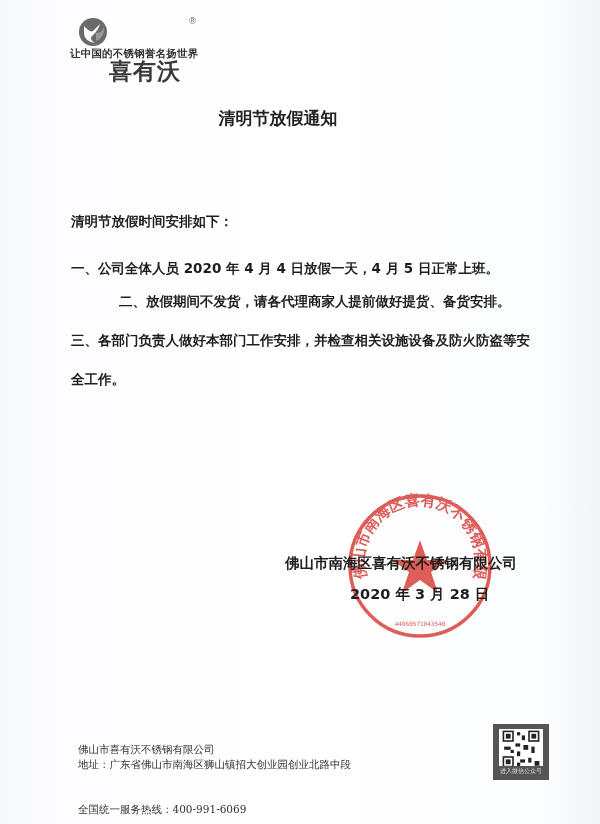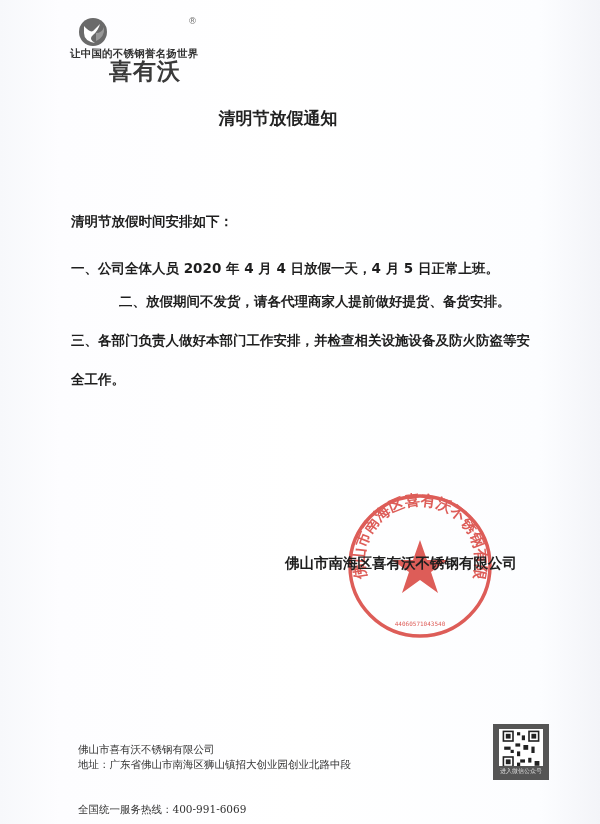--- a/index.html
+++ b/index.html
@@ -62,20 +62,21 @@
     </defs>
     <circle cx="74" cy="74" r="70" fill="none" stroke="#d8413b" stroke-width="3.5"></circle>
     <text font-size="15" fill="#d8413b" font-weight="bold" font-family="DejaVu Sans, sans-serif">
       <textPath href="#arc" startOffset="2%">佛山市南海区喜有沃不锈钢有限公司</textPath>
     </text>
     <polygon points="74,48 81,68 102,68 85,80 92,101 74,88 56,101 63,80 46,68 67,68" fill="#d8413b"></polygon>
     <text x="74" y="134" text-anchor="middle" font-size="6" fill="#d8413b" font-family="DejaVu Sans Mono, monospace">44060571043540</text>
   </svg>
 
   <div class="sign">佛山市南海区喜有沃不锈钢有限公司</div>
+  <div class="date">2020 年 3 月 28 日</div>
 
   <div class="footer-line" style="top:743px;">佛山市喜有沃不锈钢有限公司</div>
   <div class="footer-line" style="top:758px;">地址：广东省佛山市南海区狮山镇招大创业园创业北路中段</div>
   <div class="footer-line" style="top:803px;">全国统一服务热线：400-991-6069</div>
 
   <div class="qr">
     <svg viewBox="0 0 25 25" width="44" height="40" style="background:#fff;display:block;margin:2px auto 0;">
       <rect x="1" y="1" width="7" height="7" fill="#222"></rect>
         <rect x="2" y="2" width="5" height="5" fill="#fff"></rect>
         <rect x="3" y="3" width="3" height="3" fill="#222"></rect>

